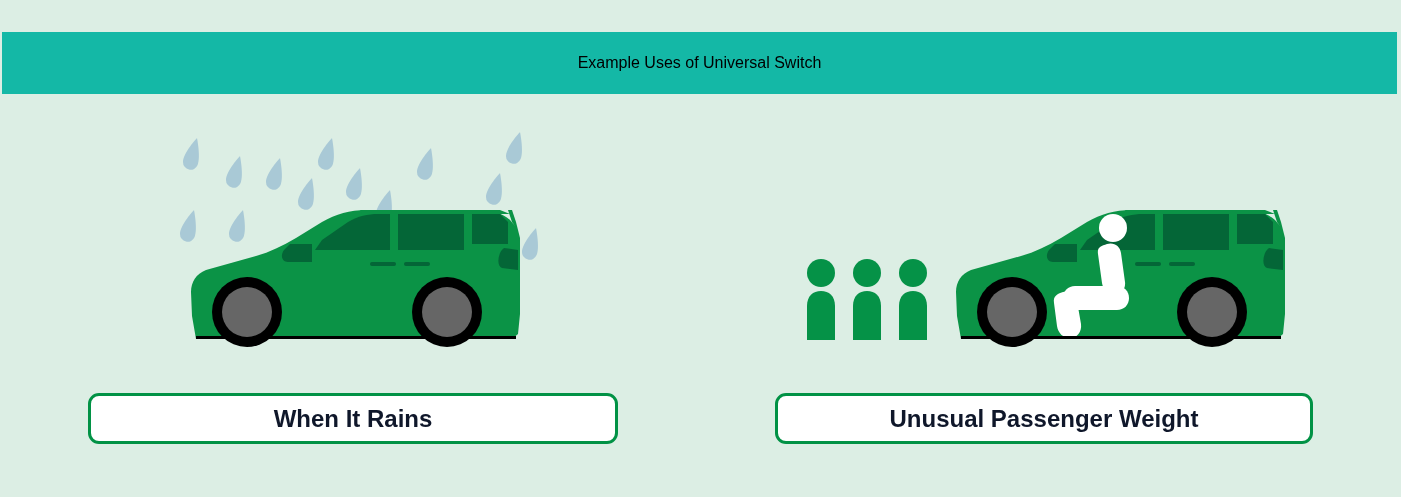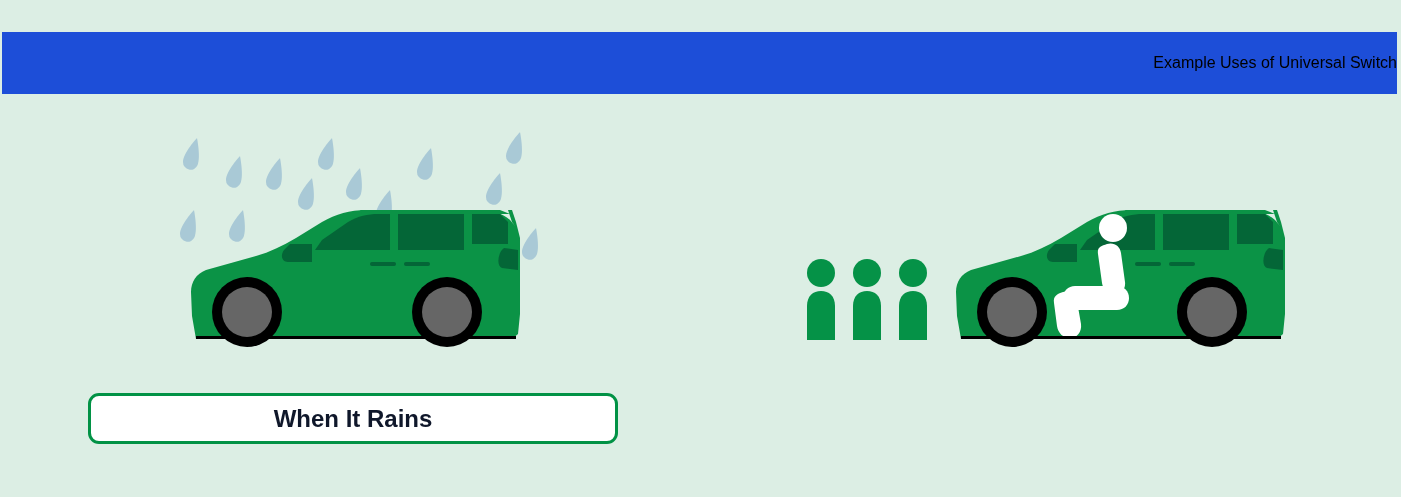--- a/index.html
+++ b/index.html
@@ -15,24 +15,24 @@
     position: relative;
   }
 
   
   #header-banner {
     position: absolute;
     left: 2px;
     top: 32px;
     width: 1395px;
     height: 62px;
-    background: #1d4ed8;
+    background: #14b8a6;
     display: flex;
     align-items: center;
-    justify-content: flex-end;
+    justify-content: center;
   }
 
   
   .panel {
     position: absolute;
     top: 110px;
     height: 345px;
   }
   #panel-rain  { left: 60px;  width: 620px; }
   #panel-weight{ left: 745px; width: 620px; }
@@ -192,13 +192,16 @@
         <circle cx="267" cy="202" r="35" fill="#000000"></circle>
         <circle cx="267" cy="202" r="25" fill="#666666"></circle>
       </g>
       <g>
         <circle cx="467" cy="202" r="35" fill="#000000"></circle>
         <circle cx="467" cy="202" r="25" fill="#666666"></circle>
       </g>
     </g>
   </svg>
 
+  <div class="label-button" id="label-button-weight">
+    <span class="label-button-text">Unusual Passenger Weight</span>
+  </div>
 </div>
 
 </body></html>

